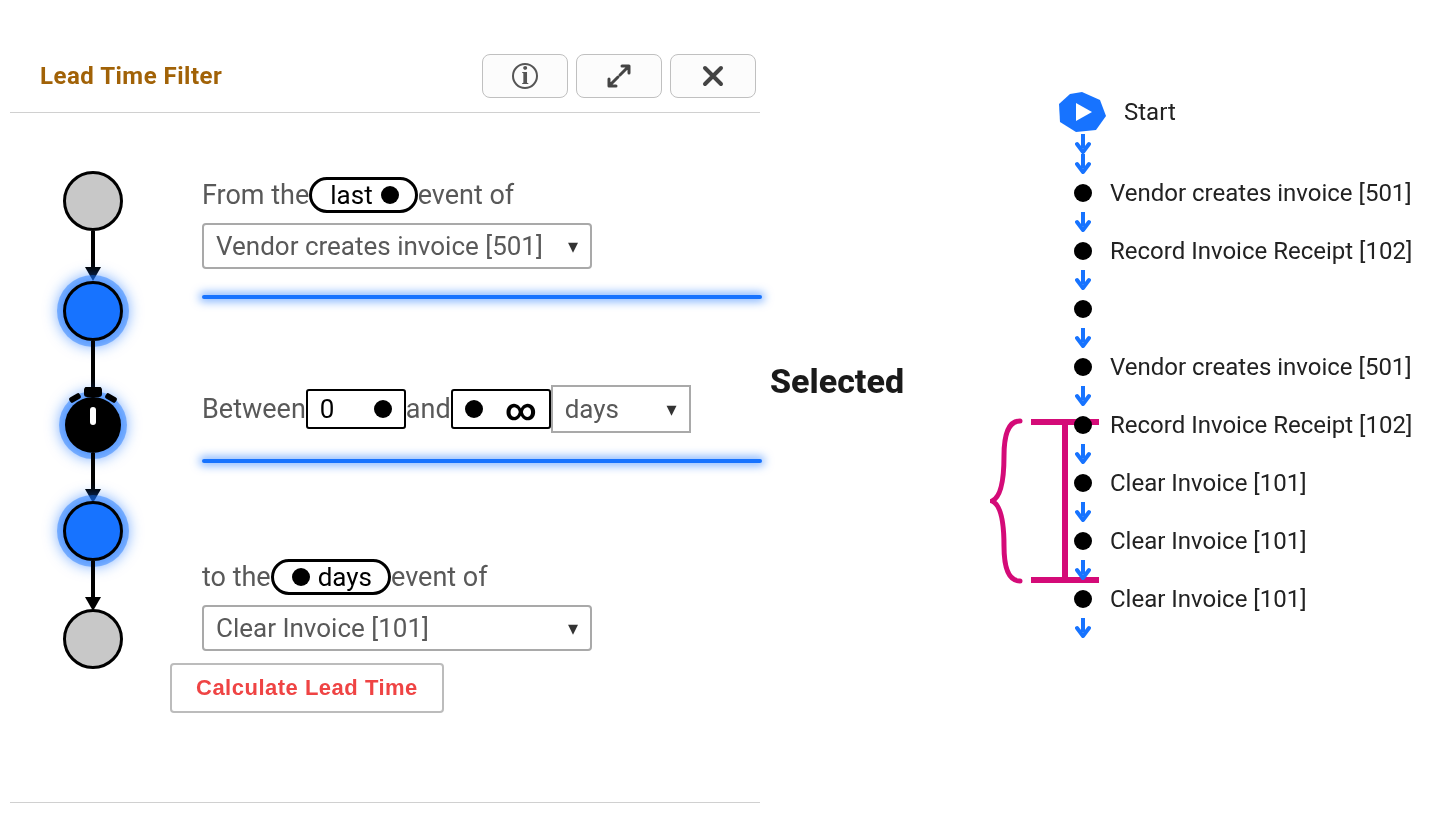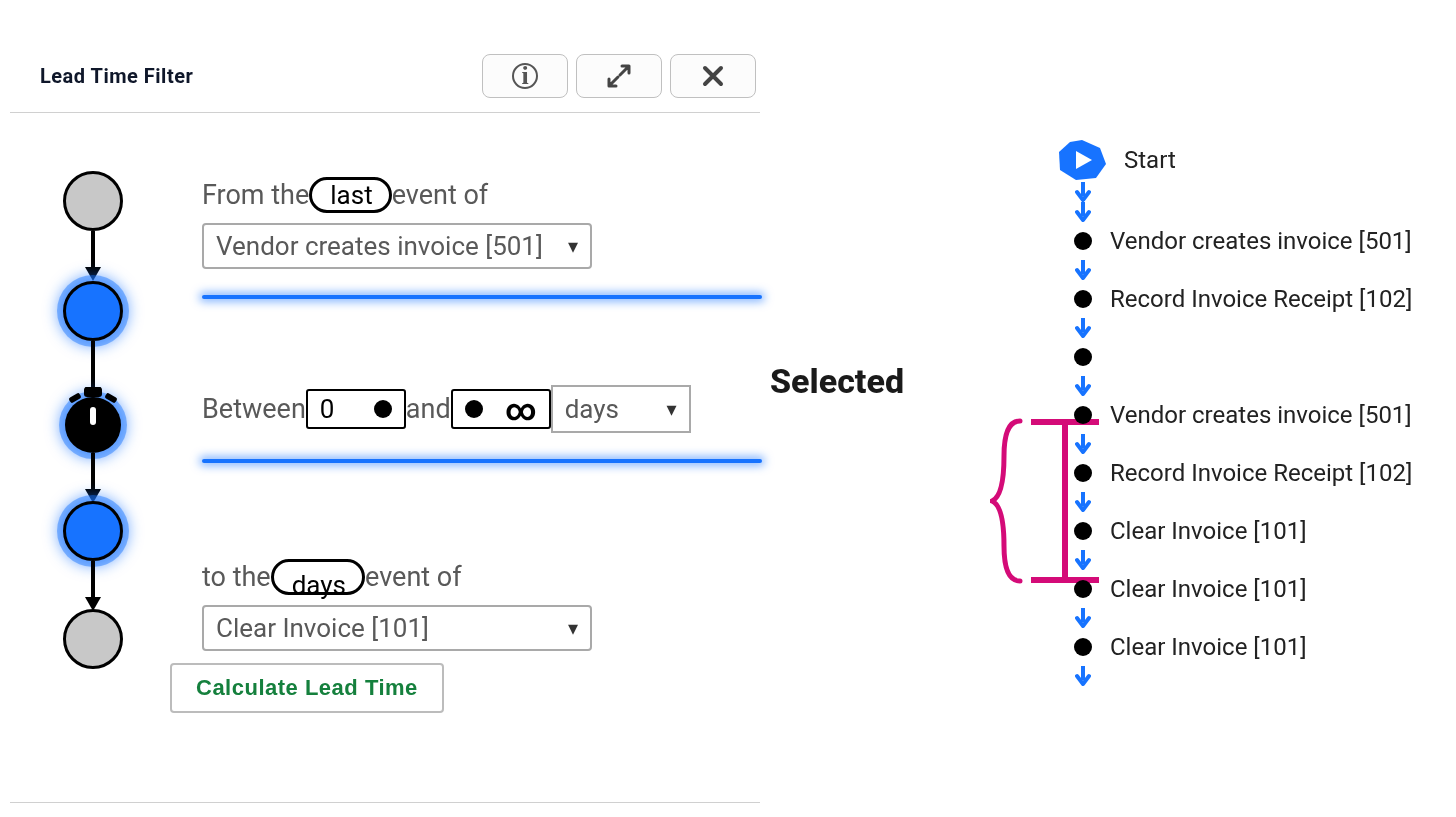--- a/index.html
+++ b/index.html
@@ -20,23 +20,23 @@
     width: 750px;
   }
   .panel-header {
     display: flex;
     align-items: center;
     justify-content: space-between;
     border-bottom: 1px solid #d0d0d0;
     padding: 8px 4px 14px 30px;
   }
   .panel-title {
-    font-size: 20px;
+    font-size: 24px;
     font-weight: 700;
-    color: #0f172a;
+    color: #a16207;
     letter-spacing: .5px;
   }
   .panel-tools {
     display: flex;
     gap: 8px;
   }
   .tool-btn {
     width: 86px;
     height: 44px;
     border: 1px solid #c0c0c0;
@@ -156,21 +156,20 @@
   .pill {
     display: inline-flex;
     align-items: center;
     gap: 8px;
     border: 3px solid #000;
     border-radius: 999px;
     padding: 0 16px 0 18px;
     height: 36px;
     font-size: 26px;
     color: #000;
-    flex-direction: column;
   }
   .pill .dot {
     width: 18px; height: 18px;
     border-radius: 50%;
     background: #000;
   }
   .combo, .numbox, .unitbox {
     border: 2px solid #a9a9a9;
     background: #fff;
     font-size: 26px;
@@ -215,38 +214,37 @@
     margin-top: 26px;
     border-radius: 2px;
     width: 560px;
   }
   .calc-btn {
     border: 2px solid #bcbcbc;
     background: #fff;
     padding: 10px 24px;
     font-size: 22px;
     font-weight: 700;
-    color: #15803d;
+    color: #ef4444;
     border-radius: 4px;
     letter-spacing: .5px;
   }
   #panel-bottom-border {
     position: absolute;
     left: 0; right: 0;
     bottom: -10px;
     height: 1px;
     background: #d0d0d0;
   }
 
   
   #flow {
     position: absolute;
     left: 1046px;
     top: 90px;
-    margin-top: 48px;
   }
   .flowstep {
     display: flex;
     align-items: center;
     gap: 18px;
     font-size: 24px;
     color: #222;
     height: 38px;
   }
   .flowstep .bullet {

